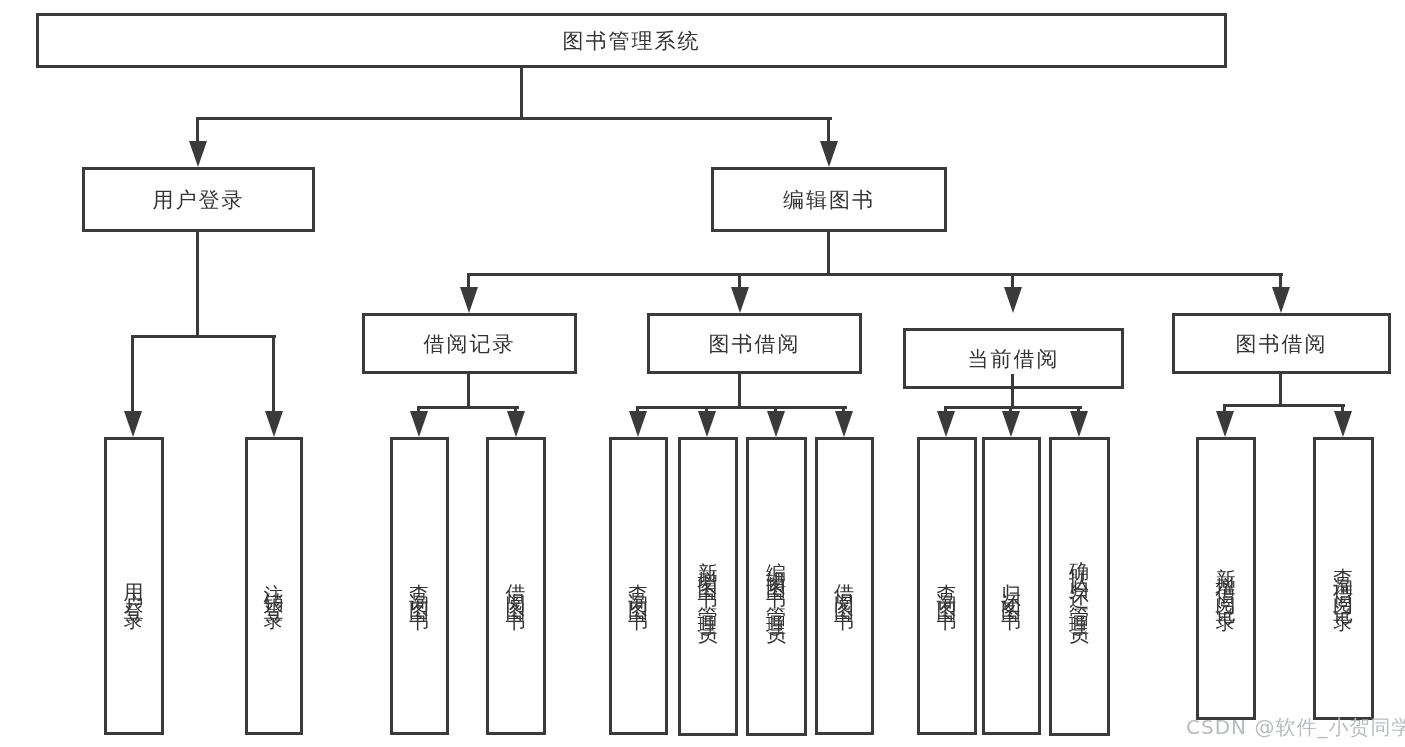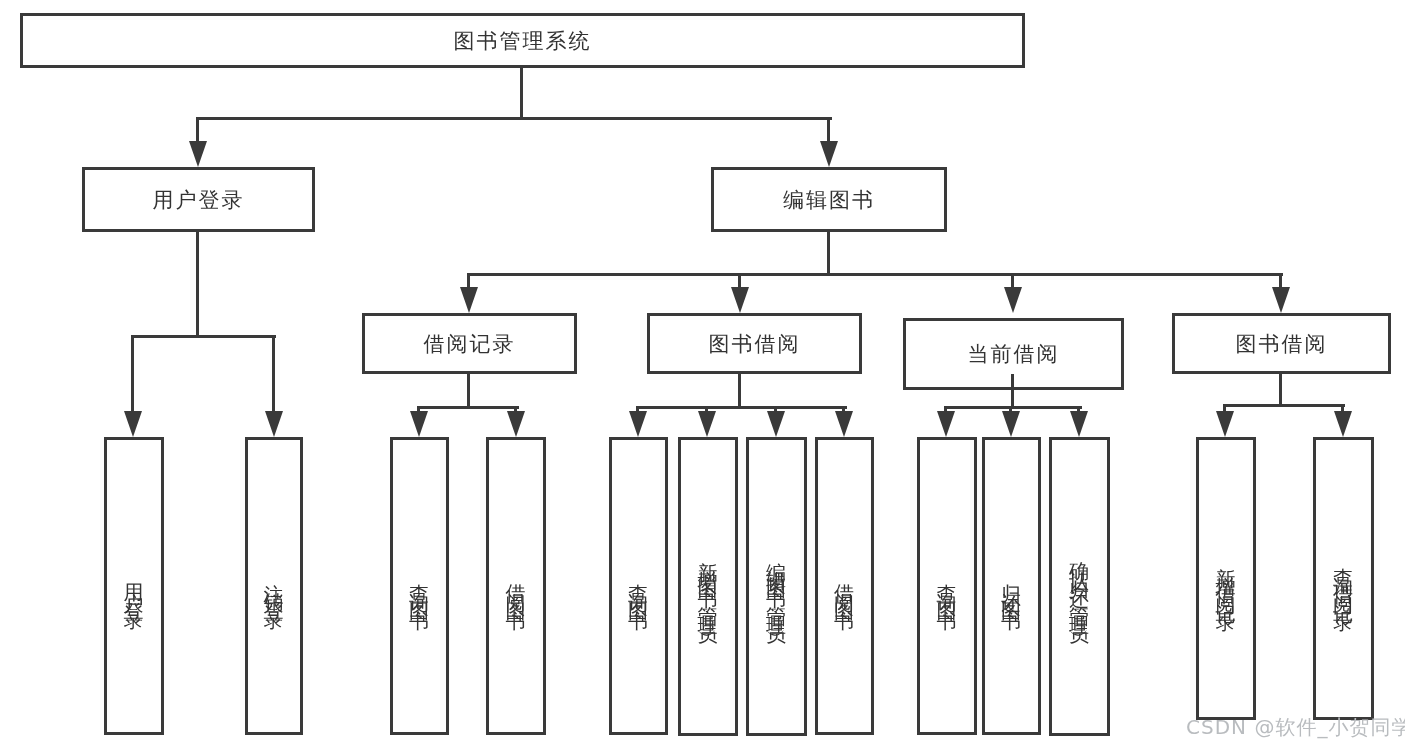--- a/index.html
+++ b/index.html
@@ -24,21 +24,21 @@
        border-left:9px solid transparent;border-right:9px solid transparent;
        border-top:26px solid #3a3a3a;}
   .watermark{position:absolute;left:1186px;top:714px;font-size:20px;color:#b9bcbf;
              letter-spacing:1px;white-space:nowrap;z-index:5;}
 </style>
 </head>
 <body>
 
 <div id="stage">
 
-  <div class="node" style="left:20px;top:13px;width:1005px;height:55px">
+  <div class="node" style="left:36px;top:13px;width:1191px;height:55px">
     <span class="hlabel">图书管理系统</span>
   </div>
 
   <div class="vl" style="left:520px;top:68px;height:52px"></div>
   <div class="hl" style="left:197px;top:117px;width:635px"></div>
   <div class="vl" style="left:196px;top:117px;height:30px"></div>
   <div class="arr" style="left:189px;top:141px"></div>
   <div class="vl" style="left:827px;top:117px;height:30px"></div>
   <div class="arr" style="left:820px;top:141px"></div>
 
@@ -66,21 +66,21 @@
   <div class="arr" style="left:1004px;top:287px"></div>
   <div class="vl" style="left:1279px;top:273px;height:20px"></div>
   <div class="arr" style="left:1272px;top:287px"></div>
 
   <div class="node" style="left:362px;top:313px;width:215px;height:61px">
     <span class="hlabel">借阅记录</span>
   </div>
   <div class="node" style="left:647px;top:313px;width:215px;height:61px">
     <span class="hlabel">图书借阅</span>
   </div>
-  <div class="node" style="left:903px;top:318px;width:221px;height:72px">
+  <div class="node" style="left:903px;top:328px;width:221px;height:61px">
     <span class="hlabel">当前借阅</span>
   </div>
   <div class="node" style="left:1172px;top:313px;width:219px;height:61px">
     <span class="hlabel">图书借阅</span>
   </div>
 
   <div class="vl" style="left:467px;top:374px;height:35px"></div>
   <div class="hl" style="left:418px;top:406px;width:101px"></div>
   <div class="vl" style="left:417px;top:406px;height:10px"></div>
   <div class="arr" style="left:410px;top:411px"></div>

